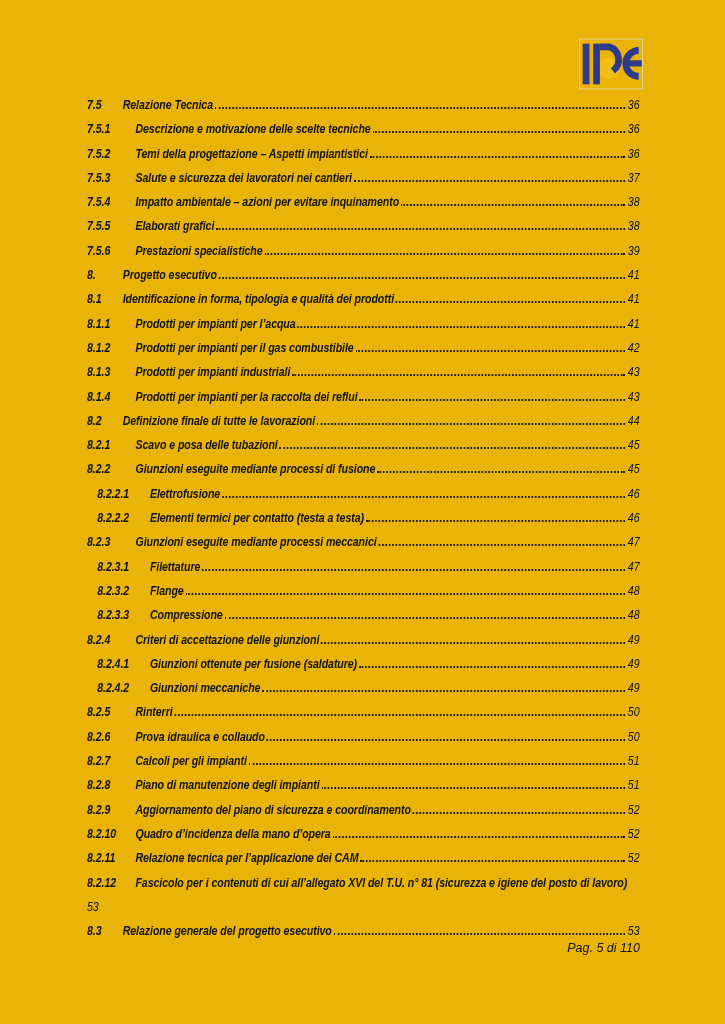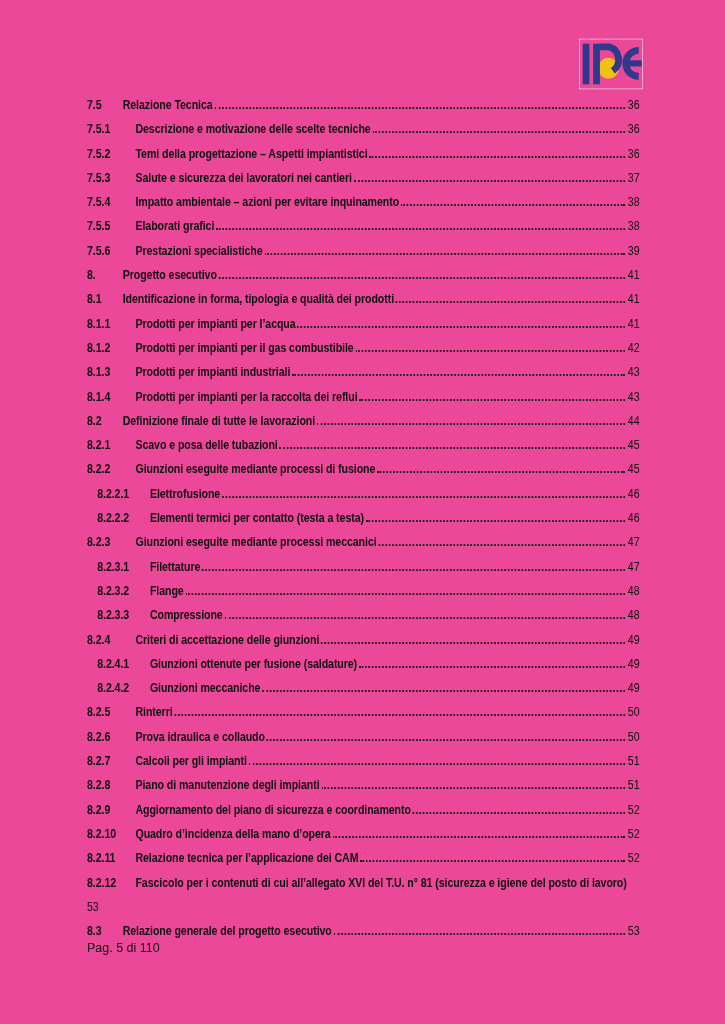--- a/index.html
+++ b/index.html
@@ -1,23 +1,24 @@
 <!DOCTYPE html>
 <html style="--navy: #2f3a8d; --yellow: #f0c114; --frame: #e8e8e8;"><head>
 <meta charset="utf-8">
 <style>
   html, body { margin: 0; padding: 0; background: #ffffff; }
   .page {
     position: relative;
     width: 725px;
     height: 1024px;
-    background: #ec4899;
+    background: #eab308;
     overflow: hidden;
     font-family: "Liberation Sans", sans-serif;
     color: #111111;
+    font-style: italic;
   }
   .logo-box {
     position: absolute;
     left: 579px;
     top: 38px;
     width: 64px;
     height: 52px;
   }
   .logo-box svg { display: block; width: 100%; height: 100%; }
   .toc {
@@ -62,21 +63,21 @@
     line-height: 24.3px;
     white-space: normal;
   }
   .wrap-entry .num { display: inline-block; width: 57px; }
   .wrap-entry .page-num-inline { font-weight: normal; }
   .footer {
     position: absolute;
     left: 87px;
     width: 553px;
     top: 941px;
-    text-align: left;
+    text-align: right;
     font-size: 12.5px;
     font-weight: normal;
     color: #111111;
   }
 </style>
 </head>
 <body>
 
 <div class="page">
 

